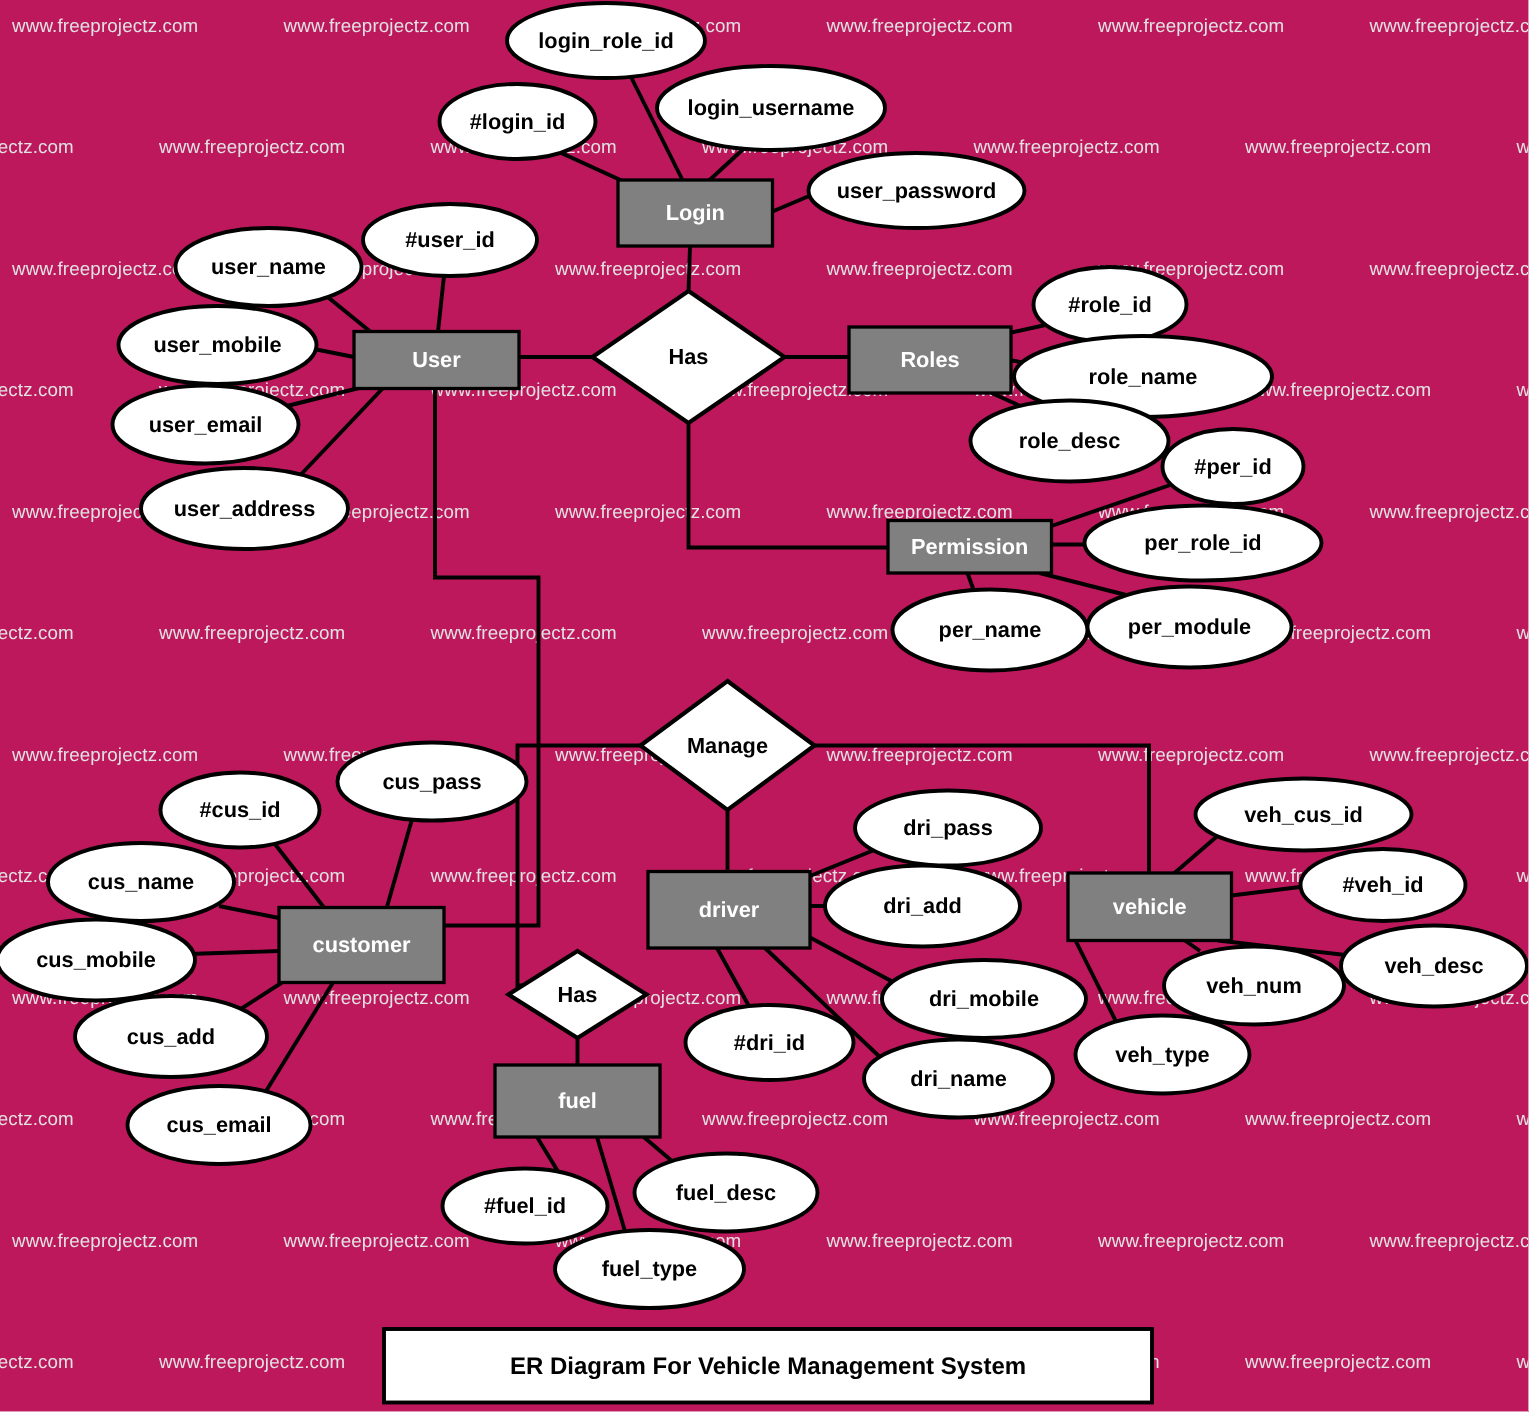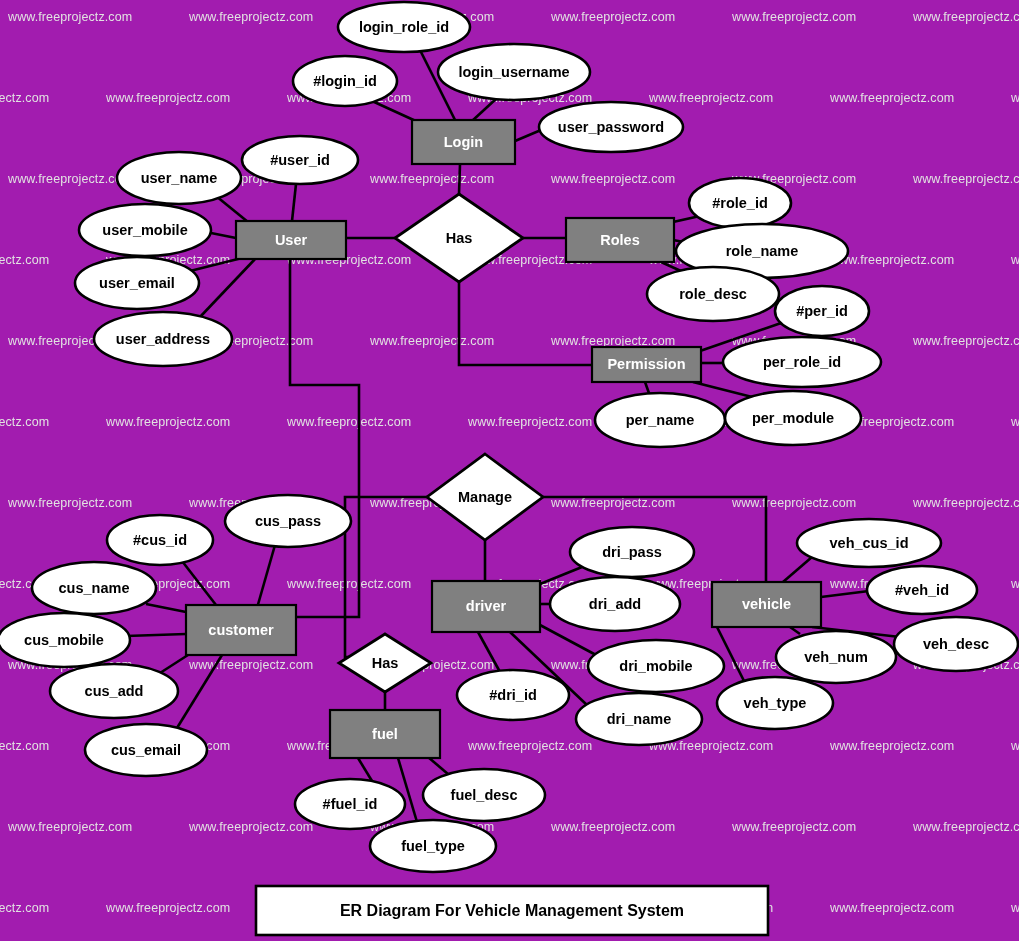--- a/index.html
+++ b/index.html
@@ -8,21 +8,21 @@
     padding: 0;
     background: #ffffff;
   }
   body {
     font-family: "Liberation Sans", sans-serif;
   }
   #stage {
     position: relative;
     width: 1019px;
     height: 941px;
-    background: #a21caf;
+    background: #be185d;
     overflow: hidden;
   }
   #watermarks {
     position: absolute;
     left: 0; top: 0;
     width: 1019px;
     height: 941px;
     pointer-events: none;
     z-index: 1;
   }

